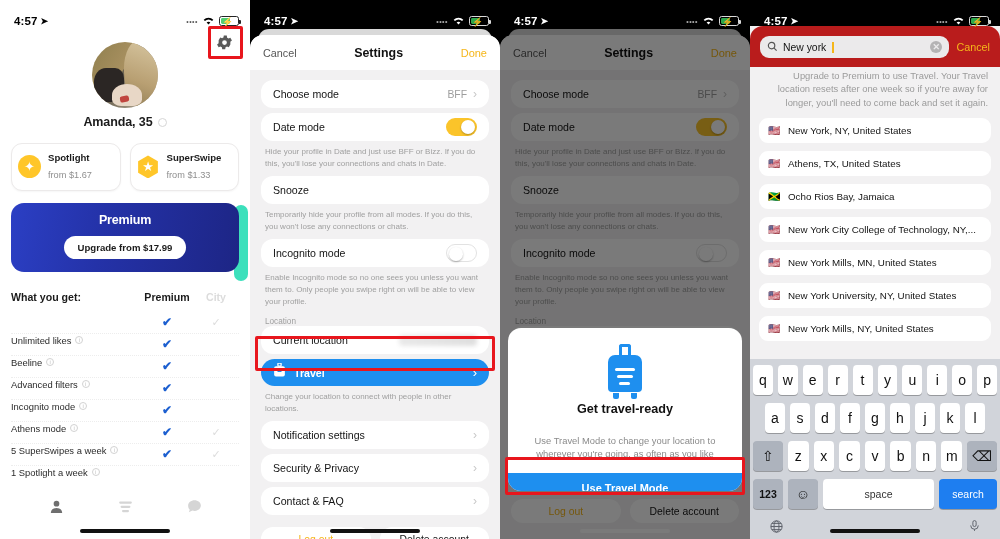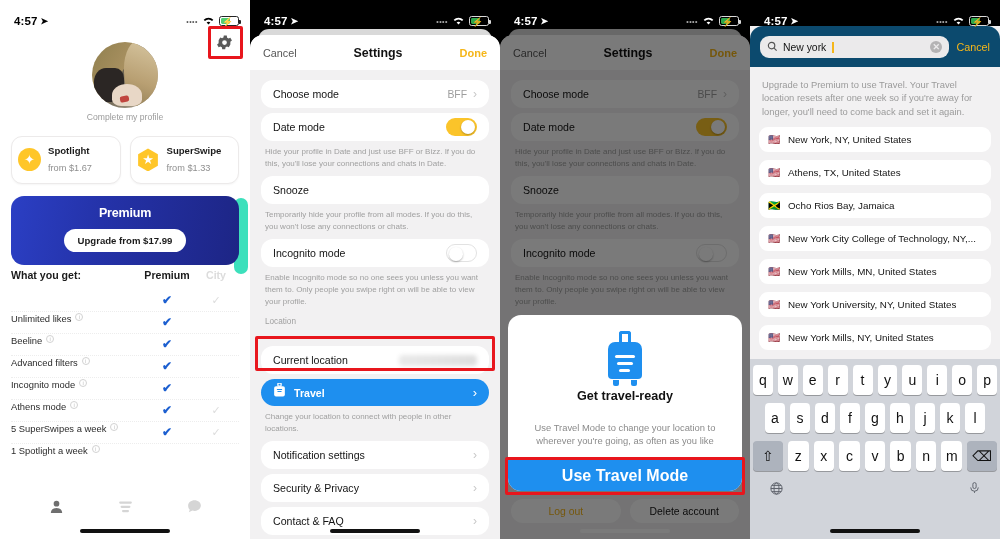--- a/index.html
+++ b/index.html
@@ -72,57 +72,57 @@
     background: linear-gradient(100deg, #2b3fc4 0%, #2432a8 40%, #1d2585 100%);
     border-radius: 13px; padding: 10px 12px 13px; text-align:center; color:#fff;
     position: relative; z-index: 2;
   }
   .peek { position:absolute; right: 2px; top: 14px; width: 14px; height: 76px;
      background: #3ce0bc; border-radius: 13px; z-index: 1;}
   .premium-title { font-size: 12.5px; font-weight: bold; letter-spacing:-.2px;}
   .premium-sub { font-size: 8.8px; line-height: 1.35; margin-top: 3px; color:#e3e6fa;}
   .upgrade-btn { margin: 9px auto 0; background:#fff; color:#1b1b1b; font-size:9.6px; font-weight:bold;
     border-radius: 20px; padding: 6px 14px; display:inline-block; }
-  .table { padding: 4px 11px 0; }
+  .table { padding: 19px 11px 0; }
   .t-head { display:flex; align-items:center; font-size: 10.6px; font-weight: bold; color:#1b1b1b; padding-bottom: 9px;}
   .t-head .c1 { flex: 1; }
   .t-head .c2 { width: 52px; text-align:center; }
   .t-head .c3 { width: 46px; text-align:center; color:#dcdcdc; }
   .t-row { display:flex; align-items:center; font-size: 9.4px; color:#2b2b2b; height: 22px;
     border-bottom: 1px dotted #ededed; }
-  .t-row .c1 { flex: 1; display:flex; align-items:flex-start; gap:4px;margin-top:36px;}
+  .t-row .c1 { flex: 1; display:flex; align-items:center; gap:4px;margin-top:36px;}
   .t-row .c2 { width: 52px; text-align:center; color:#1c5fd0; font-size: 12px; font-weight:bold;}
   .t-row .c3 { width: 46px; text-align:center; color:#dcdcdc; font-size: 11px;}
   .info-i { width: 8px; height: 8px; border-radius:50%; border:1px solid #d2d2d2; color:#c4c4c4;
     font-size:6px; line-height:6.5px; text-align:center; display:inline-block;}
   .tabbar { position:absolute; left:0; right:0; bottom: 0; height: 50px; background:#fff;
     display:flex; align-items:center; justify-content:space-around; padding: 0 22px 12px;}
   .tab-ico { color:#6f6f6f; }
   .homebar { position:absolute; left: 50%; transform: translateX(-50%); bottom: 6px;
     width: 90px; height: 4px; border-radius: 3px; background:#111; }
 
   
   .sheet-shell { position:absolute; left:0; right:0; top: 26px; bottom: 0; background:#000; }
   .sheet-back { position:absolute; left: 8px; right: 8px; top: 3px; height: 26px;
     background:#d9d9d9; border-radius: 11px 11px 0 0; }
   .sheet { position:absolute; left:0; right:0; top: 9px; bottom:0; background:#f2f1f2;
     border-radius: 13px 13px 0 0; overflow:hidden;}
   .sheet-nav { height: 35px; background:#fff; border-radius: 13px 13px 0 0;
     display:flex; align-items:center; justify-content:space-between; padding: 0 13px; }
   .nav-cancel { font-size: 10.8px; color:#565656; }
   .nav-title { font-size: 12.4px; font-weight:bold; color:#111; }
-  .nav-done { font-size: 11px; font-weight:bold; color:#f5b61a; }
+  .nav-done { font-size: 11px; font-weight:normal; color:#f5b61a; }
   .sheet-body { padding: 10px 11px 0; }
   .card { background:#fff; border-radius: 12px; padding: 0 12px; }
   .row { display:flex; align-items:center; justify-content:space-between; height: 28px; }
   .row-label { font-size: 10.6px; color:#141414; }
   .row-value { font-size: 10.4px; color:#9d9d9d; }
   .chev { color:#c8c8c8; font-size: 12px; margin-left: 6px; }
   .hint { font-size: 8px; color:#a0a0a0; line-height: 1.45; padding: 5px 4px 0; }
-  .sec-label { font-size: 8.2px; color:#a0a0a0; padding: 10px 4px 20px; }
+  .sec-label { font-size: 8.2px; color:#a0a0a0; padding: 10px 4px 0; }
   .toggle { width: 31px; height: 18px; border-radius: 11px; position:relative; }
   .toggle.on { background:#fbc42a; }
   .toggle.off { background:#fff; border:1px solid #e2e2e2; }
   .knob { position:absolute; top: 2px; width: 14px; height: 14px; border-radius:50%; background:#fff;
     box-shadow: 0 1px 2px rgba(0,0,0,.28); }
   .toggle.on .knob { right: 2px; }
   .toggle.off .knob { left: 2px; }
   .blurred { background: linear-gradient(90deg,#e9e9e9,#dedede); border-radius: 4px; width: 78px; height: 11px;
     filter: blur(2px); }
   .travel-row {
@@ -148,38 +148,38 @@
     border-radius: 7px 7px 4px 4px; }
   .bag-handle { position:absolute; left: 16px; top: 0; width: 12px; height: 14px;
     border: 3.5px solid #1e8fef; border-bottom: none; border-radius: 3px 3px 0 0; }
   .bag-line { position:absolute; left: 12px; height: 3px; background:#fff; border-radius: 2px;}
   .bag-l1 { top: 24px; width: 20px; }
   .bag-l2 { top: 31px; width: 16px; left: 14px;}
   .bag-l3 { top: 38px; width: 11px; left: 16px;}
   .bag-foot { position:absolute; bottom: -3px; width: 6px; height: 6px; background:#1e8fef; border-radius: 0 0 2px 2px;}
   .modal-title { font-size: 12.6px; font-weight: bold; color:#111; }
   .modal-sub { font-size: 9.4px; color:#8b8b8b; line-height: 1.45; margin: 18px 6px 12px; }
-  .use-btn { background:#1e8fef; color:#fff; font-size: 16px; font-weight: bold; text-align:center;
-    height: 31px; line-height: 31px; margin: 0 -12px; }
+  .use-btn { background:#1e8fef; color:#fff; font-size: 11px; font-weight: bold; text-align:center;
+    height: 18px; line-height: 31px; margin: 0 -12px; }
   .use-hl { left: 5px; right: 5px; bottom: 44px; height: 38px; }
 
   
   .p4 { background:#f2f1f2; }
   .p4-sheet { position:absolute; left:0; right:0; top: 26px; bottom: 0; background:#f2f1f2;
      border-radius: 13px 13px 0 0; }
-  .p4-nav { background:#0c4a6e; border-radius: 13px 13px 0 0; padding: 10px 10px 9px;
+  .p4-nav { background:#b91c1c; border-radius: 13px 13px 0 0; padding: 10px 10px 9px;
      display:flex; align-items:center; gap: 7px; }
   .searchbox { flex: 1; background:#ebeaeb; border-radius: 9px; height: 22px; display:flex;
      align-items:center; padding: 0 7px; gap: 5px; }
   .search-text { font-size: 10.4px; color:#141414; position:relative;}
   .caret { display:inline-block; width: 1.2px; height: 11px; background:#f5b61a; vertical-align:-2px; margin-left:1px;}
   .clear-x { width: 12px; height: 12px; border-radius:50%; background:#b4b3b4; color:#ebeaeb;
      font-size: 9px; line-height: 12px; text-align:center; font-weight:bold;}
   .p4-cancel { font-size: 10.8px; color:#f5b61a; }
-  .notice { font-size: 9.4px; color:#9b9b9b; text-align:left; line-height: 1.42; padding: 11px 12px 9px;}
+  .notice { font-size: 9.4px; color:#9b9b9b; text-align:right; line-height: 1.42; padding: 2px 12px 9px;}
   .res { background:#fff; border-radius: 9px; height: 25px; margin: 0 9px 8px;
      display:flex; align-items:center; gap: 7px; padding: 0 9px; }
   .flag { font-size: 10px; width: 13px; }
   .res-text { font-size: 9.8px; color:#141414; white-space:nowrap; overflow:hidden; text-overflow:clip;}
   
   .kb { position:absolute; left:0; right:0; bottom: 0; height: 180px; background:#d1d4da;
      padding: 6px 3px 0; }
   .kb-row { display:flex; justify-content:center; gap: 5px; margin-bottom: 8px; }
   .key { background:#fff; border-radius: 4px; height: 30px; flex: 1; display:flex;
      align-items:center; justify-content:center; font-size: 14px; color:#111;
@@ -227,21 +227,24 @@
       </svg>
     </div>
     <div class="hl-box gear-hl"></div>
 
     <div class="avatar">
       <span class="hair"></span>
         <span class="dark"></span>
         <span class="hand"></span>
         <span class="nail"></span>
     </div>
-    <div class="complete">Complete my profile</div>
+    <div class="name-row">
+      <span class="name">Amanda, 35</span>
+      <span class="ring"></span>
+    </div>
 
     <div class="promo-row">
       <div class="promo">
         <span class="promo-ico ico-circle">✦</span>
         <span>
           <span class="promo-title" style="display:block">Spotlight</span>
           <span class="promo-sub">from $1.67</span>
         </span>
       </div>
       <div class="promo">
@@ -649,20 +652,26 @@
         <span class="key wide">⇧</span>
         <span class="key">z</span>
         <span class="key">x</span>
         <span class="key">c</span>
         <span class="key">v</span>
         <span class="key">b</span>
         <span class="key">n</span>
         <span class="key">m</span>
         <span class="key wide">⌫</span>
       </div>
+      <div class="kb-row r4">
+        <span class="key num">123</span>
+        <span class="key emoji">☺</span>
+        <span class="key space">space</span>
+        <span class="key search">search</span>
+      </div>
       <div class="kb-bottom">
         <span>
           <svg width="15" height="15" viewBox="0 0 24 24" fill="none" stroke="#5f636c" stroke-width="1.6">
               <circle cx="12" cy="12" r="9"></circle>
               <ellipse cx="12" cy="12" rx="4" ry="9"></ellipse>
               <path d="M3 12h18M4.5 7h15M4.5 17h15"></path>
             </svg>
         </span>
         <span>
           <svg width="13" height="16" viewBox="0 0 24 24" fill="none" stroke="#5f636c" stroke-width="1.8">

